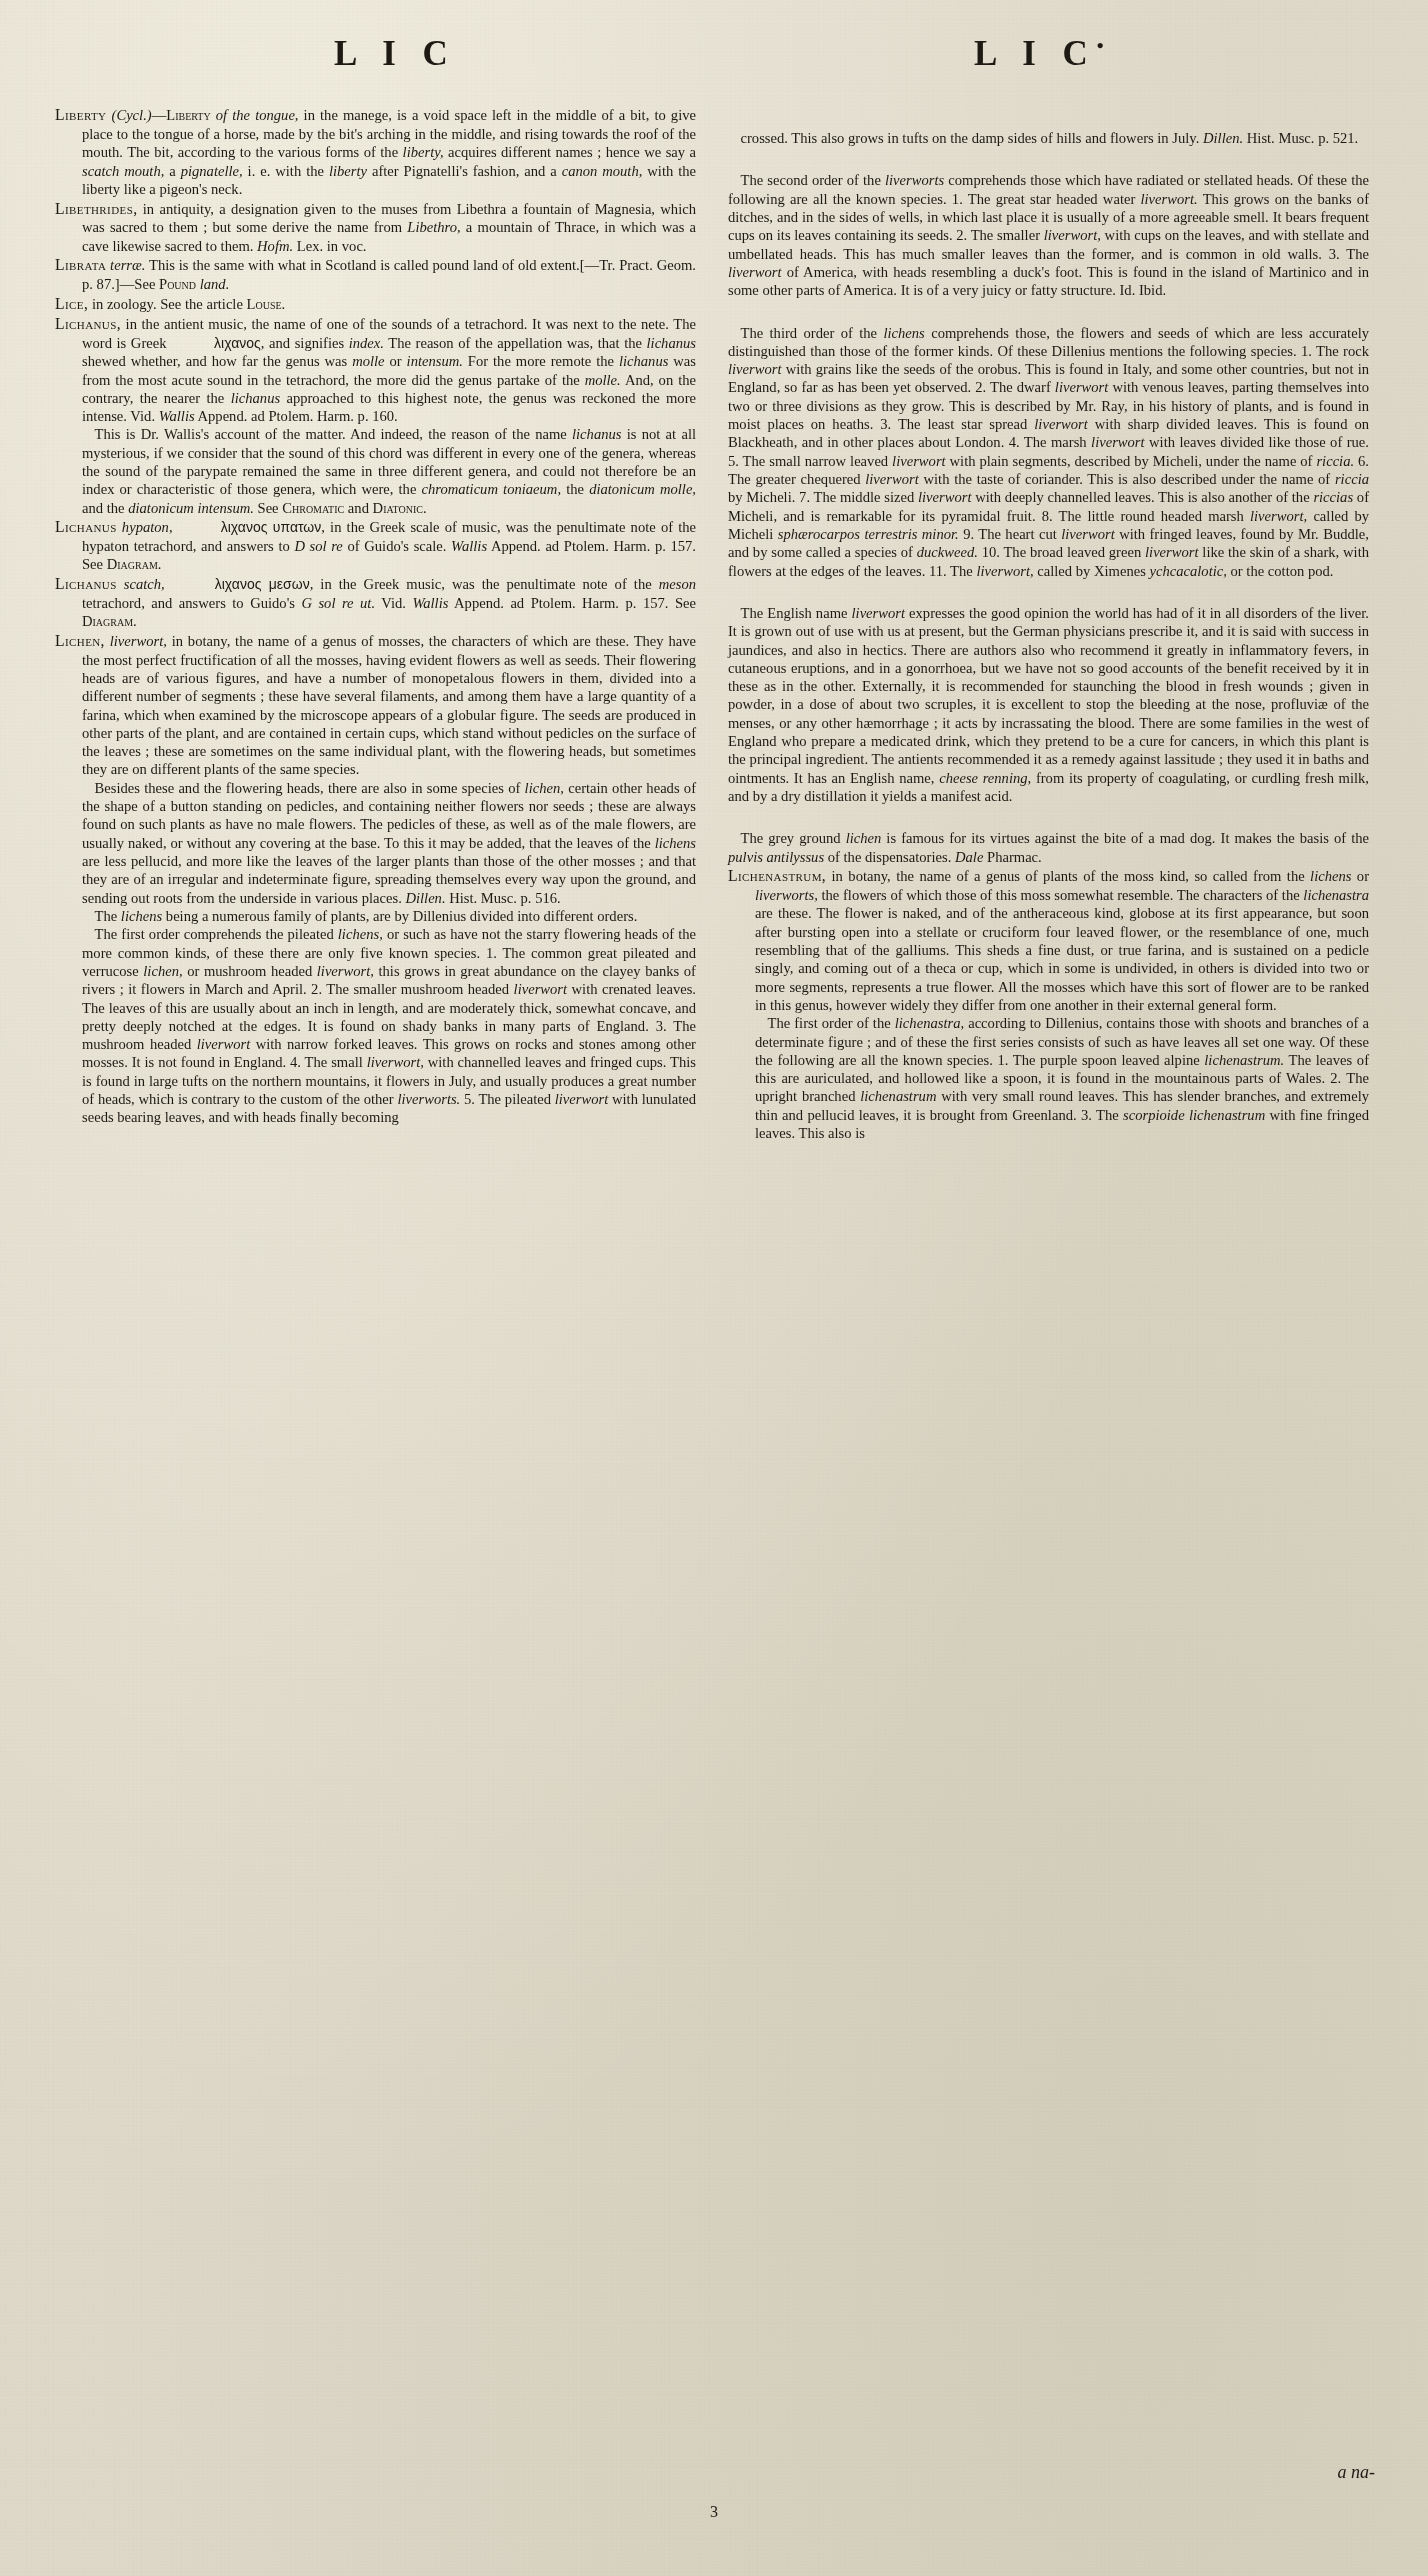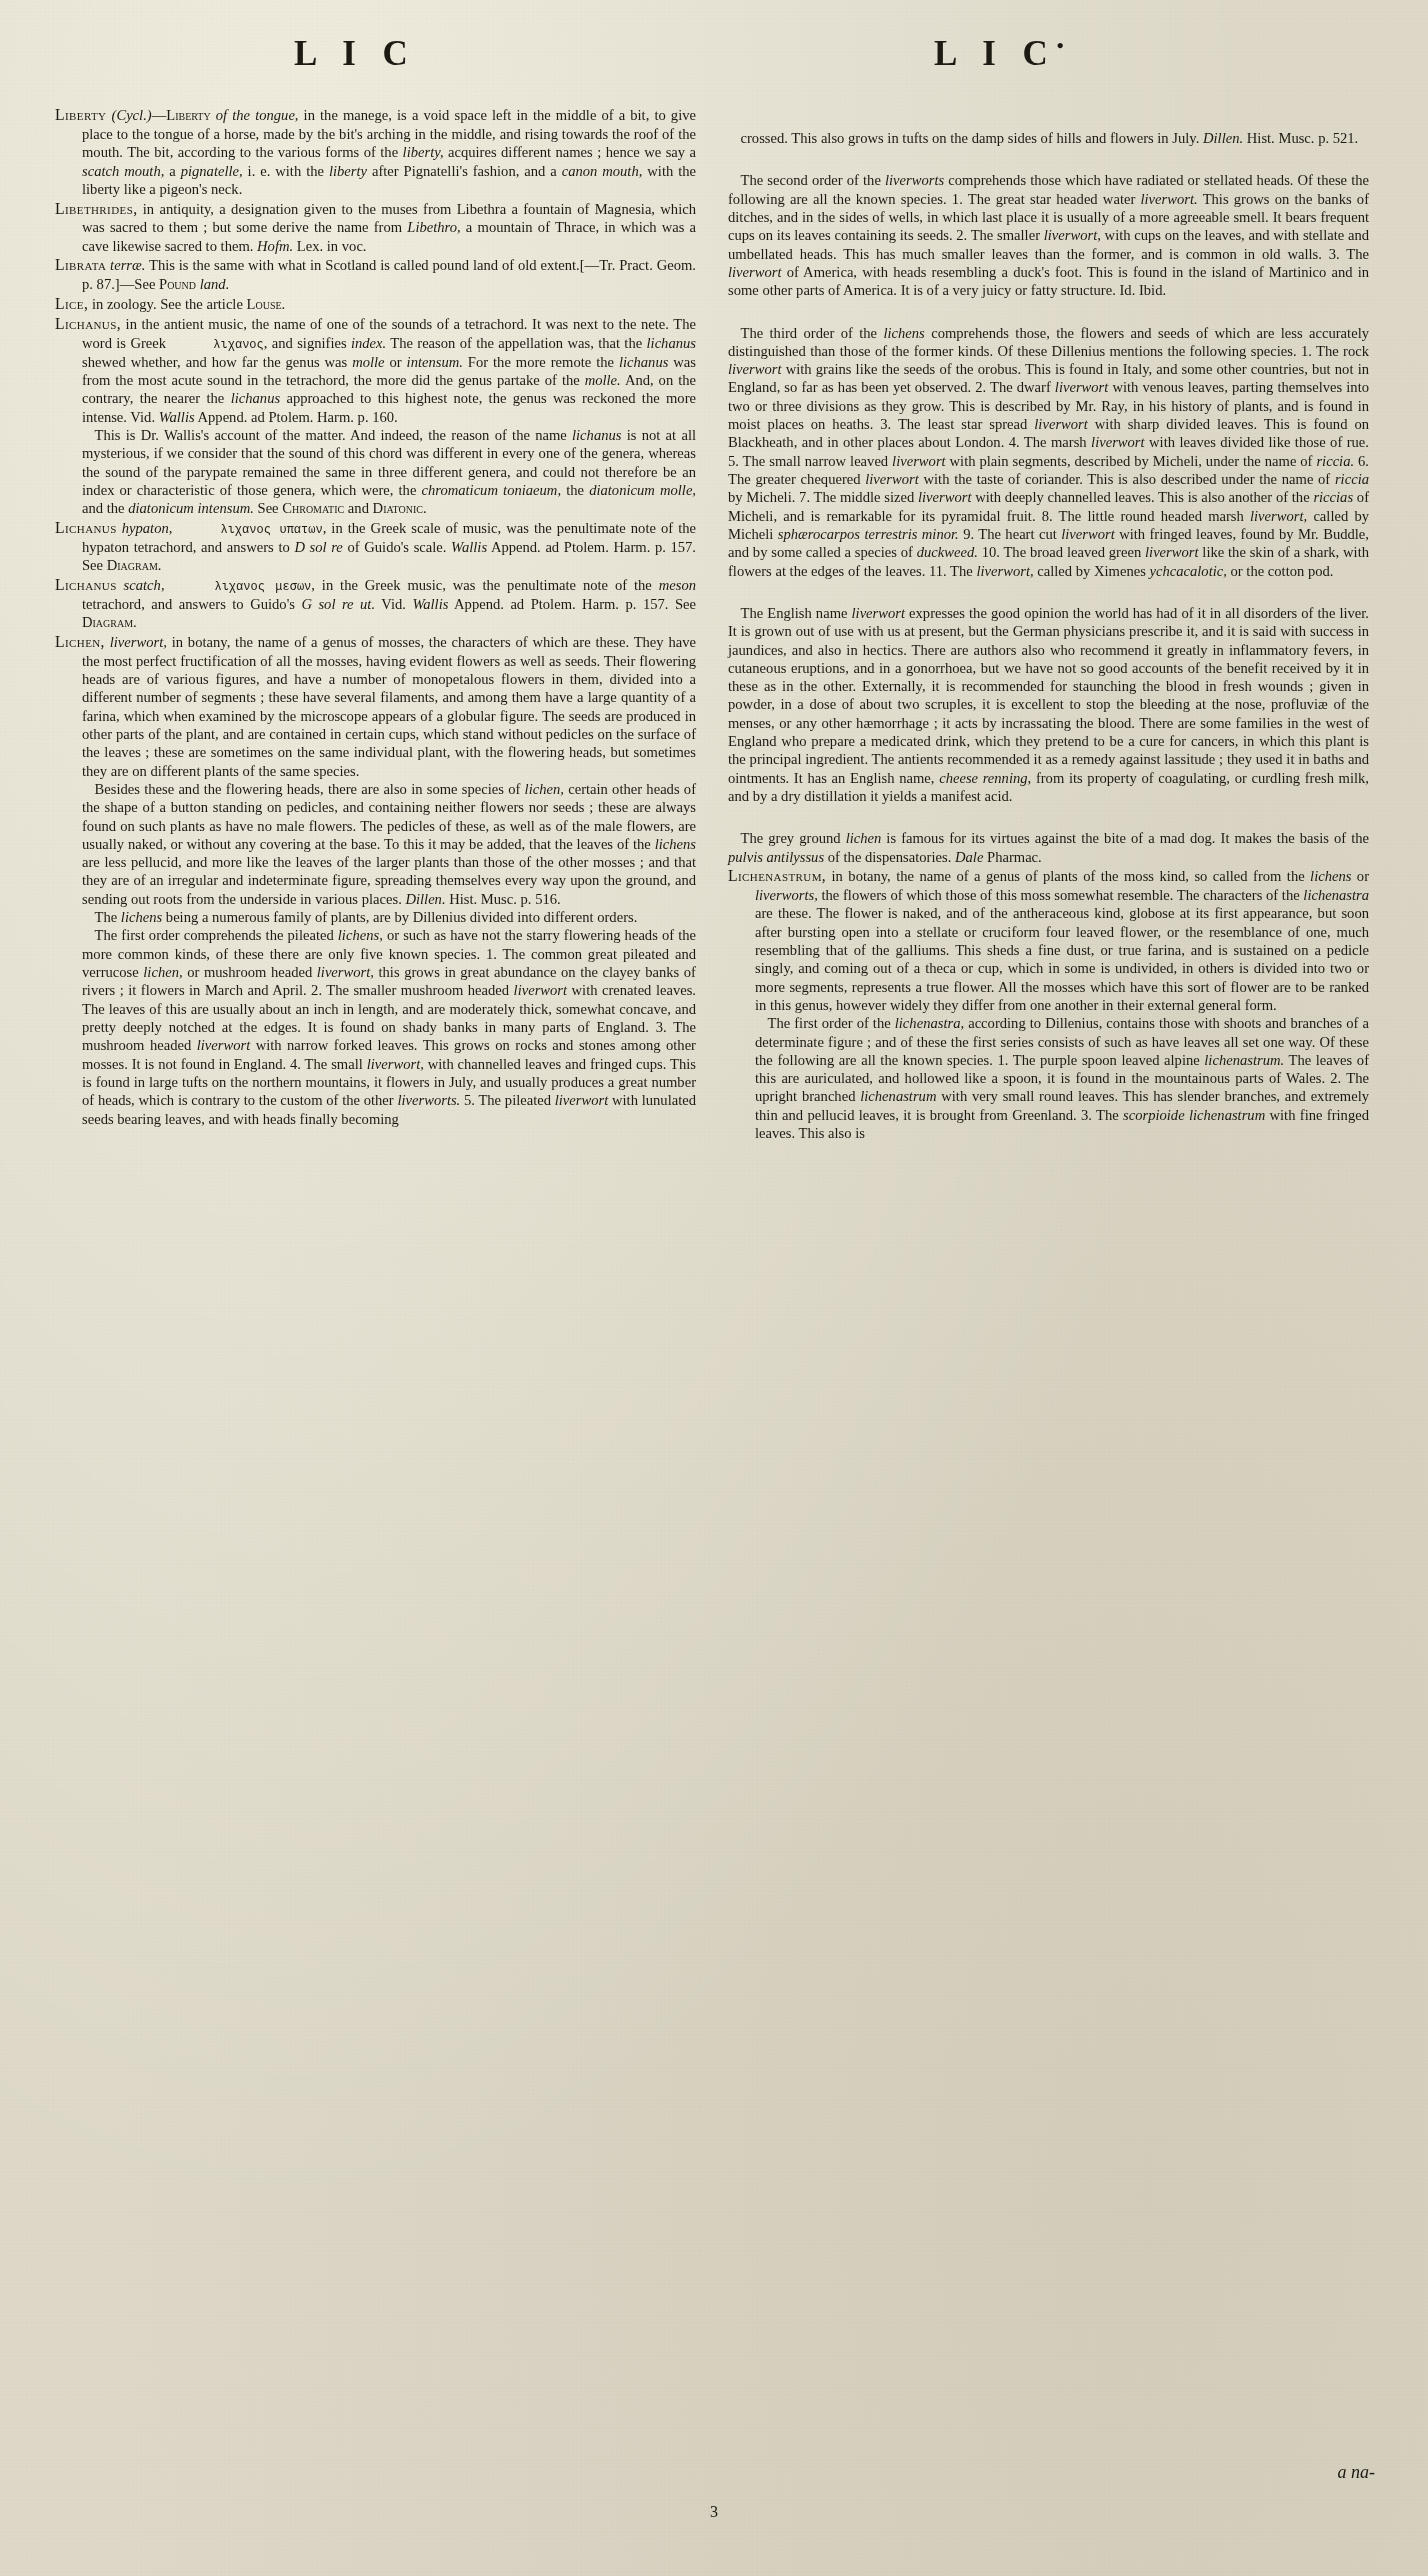--- a/index.html
+++ b/index.html
@@ -36,20 +36,21 @@
     right: 0;
     height: 53px;
   }
   .head-left, .head-right {
     position: absolute;
     top: 0;
     font-size: 35px;
     letter-spacing: 9px;
     font-weight: 700;
     font-family: "Liberation Serif", "DejaVu Serif", serif;
+    margin-left: 40px;
   }
   .head-left { left: 294px; }
   .head-right { left: 934px; }
   .head-right .dot {
     font-size: 19.6px;
     vertical-align: super;
     letter-spacing: 0;
   }
   .columns {
     position: absolute;
@@ -89,22 +90,22 @@
   .hw {
     font-variant: small-caps;
     font-size: 15.7px;
     letter-spacing: 0.4px;
   }
   .sc {
     font-variant: small-caps;
   }
   i { font-style: italic; }
   .gk {
-    font-family: Liberation Mono, monospace;
-    font-size: 12px;
+    font-family: Liberation Sans, sans-serif;
+    font-size: 14px;
     margin-left: 43px;
   }
   .folio {
     position: absolute;
     bottom: 55px;
     left: 0;
     right: 0;
     text-align: center;
     font-size: 16px;
   }

